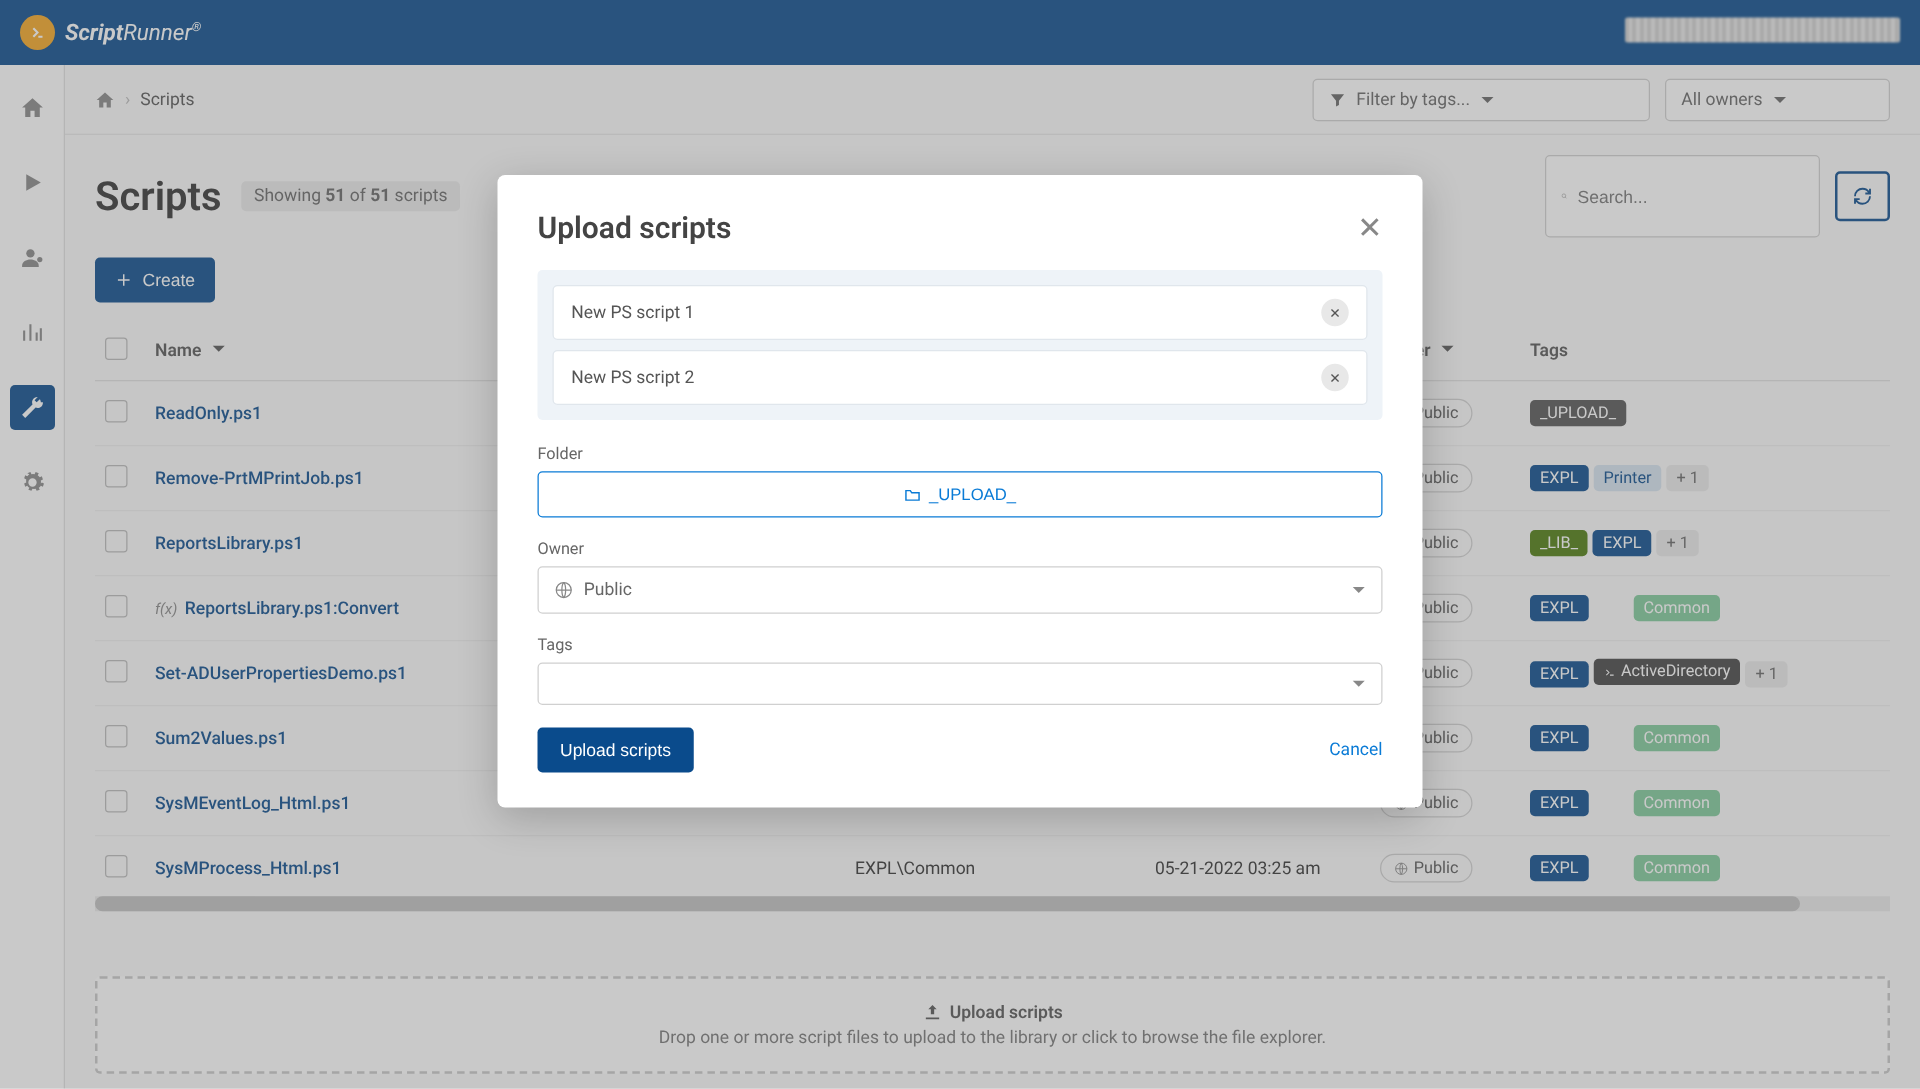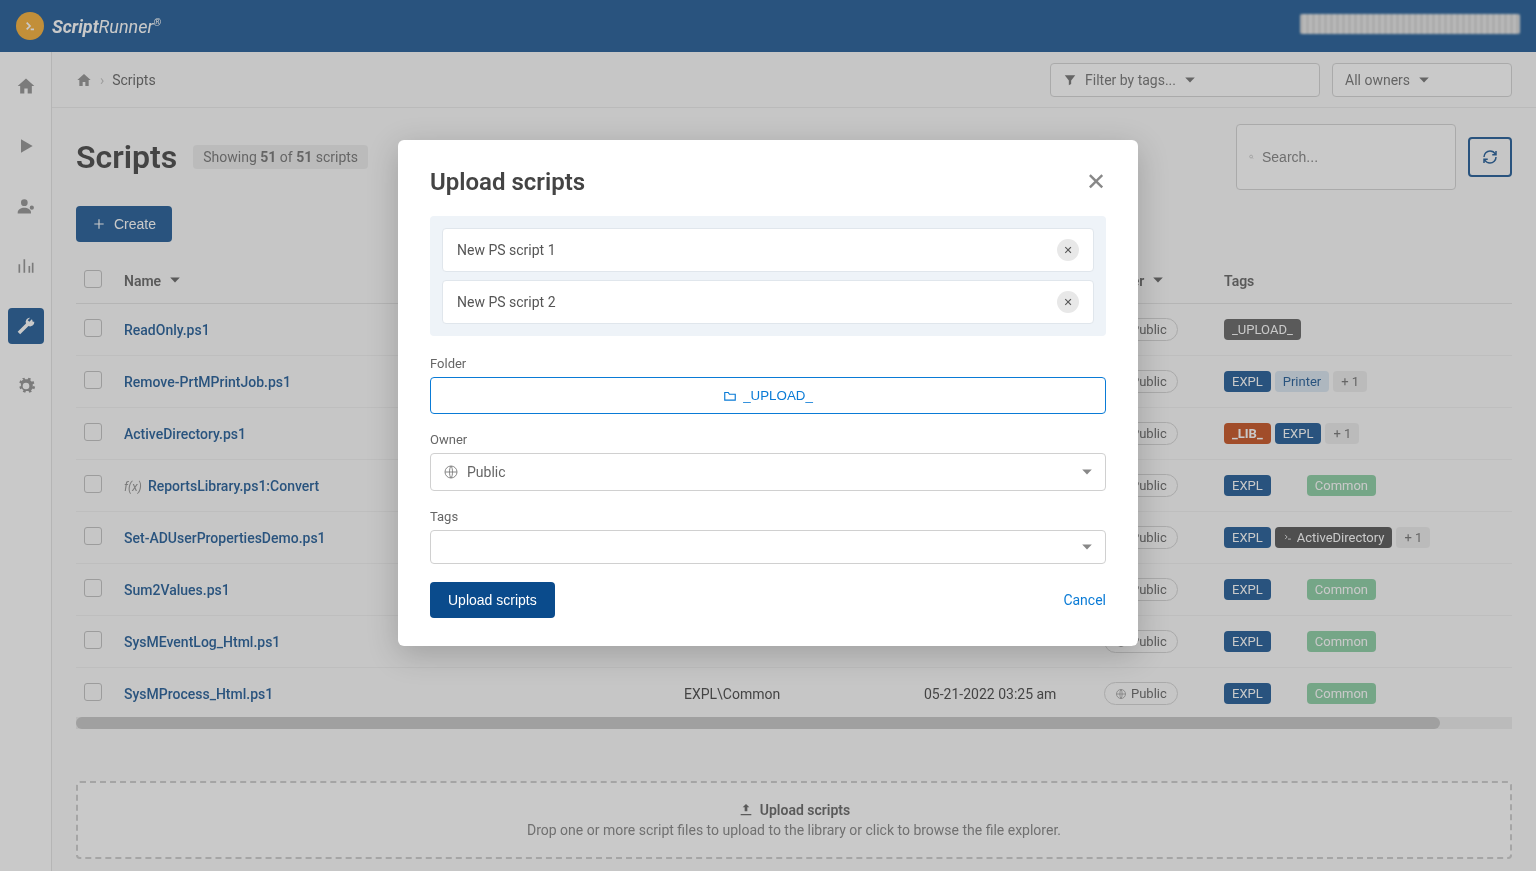--- a/index.html
+++ b/index.html
@@ -48,21 +48,21 @@
 .table th { text-align: left; padding: 12px 8px; color: #555; font-weight: 600; border-bottom: 1px solid #e0e0e0; }
 .table th.sortable { cursor: pointer; }
 .table td { padding: 14px 8px; border-bottom: 1px solid #eee; color: #333; }
 .script-name { color: #0a4b8c; font-weight: 500; cursor: pointer; }
 .checkbox { width: 18px; height: 18px; border: 1px solid #bbb; border-radius: 3px; cursor: pointer; display: inline-block; }
 .owner-badge { display: inline-flex; align-items: center; gap: 4px; border: 1px solid #d0d0d0; border-radius: 12px; padding: 3px 10px; font-size: 13px; color: #555; }
 .tag { display: inline-block; padding: 3px 8px; border-radius: 4px; font-size: 13px; margin-right: 4px; }
 .tag-expl { background: #0a4b8c; color: #fff; }
 .tag-upload { background: #555; color: #fff; }
 .tag-printer { background: #d6e4f0; color: #0a4b8c; }
-.tag-lib { background: #c2410c; color: #fff; font-weight: bold; }
+.tag-lib { background: #4d7c0f; color: #fff; }
 .tag-common { background: #7fc99a; color: #fff; margin-left: 32px; }
 .tag-ad { background: #444; color: #fff; display: inline-flex; align-items: center; gap: 4px; }
 .tag-more { background: #eaeaea; color: #666; }
 .fx-icon { font-style: italic; color: #888; font-size: 12px; margin-right: 6px; }
 
 
 .hscroll { position: absolute; bottom: 142px; left: 24px; right: 24px; height: 12px; background: #eaeaea; }
 .hscroll-thumb { height: 100%; width: 95%; background: #c0c0c0; border-radius: 6px; }
 
 
@@ -285,21 +285,21 @@
             <td></td>
             <td></td>
             <td><span class="owner-badge"><svg width="12" height="12" viewBox="0 0 24 24" fill="none" stroke="#888" stroke-width="1.5">
                   <circle cx="12" cy="12" r="9"></circle>
                   <path d="M3 12h18M12 3c3 3 3 15 0 18M12 3c-3 3-3 15 0 18"></path>
                 </svg>Public</span></td>
             <td><span class="tag tag-expl">EXPL</span><span class="tag tag-printer">Printer</span><span class="tag tag-more">+ 1</span></td>
           </tr>
           <tr>
             <td><span class="checkbox"></span></td>
-            <td><span class="script-name">ActiveDirectory.ps1</span></td>
+            <td><span class="script-name">ReportsLibrary.ps1</span></td>
             <td></td>
             <td></td>
             <td><span class="owner-badge"><svg width="12" height="12" viewBox="0 0 24 24" fill="none" stroke="#888" stroke-width="1.5">
                   <circle cx="12" cy="12" r="9"></circle>
                   <path d="M3 12h18M12 3c3 3 3 15 0 18M12 3c-3 3-3 15 0 18"></path>
                 </svg>Public</span></td>
             <td><span class="tag tag-lib">_LIB_</span><span class="tag tag-expl">EXPL</span><span class="tag tag-more">+ 1</span></td>
           </tr>
           <tr>
             <td><span class="checkbox"></span></td>

